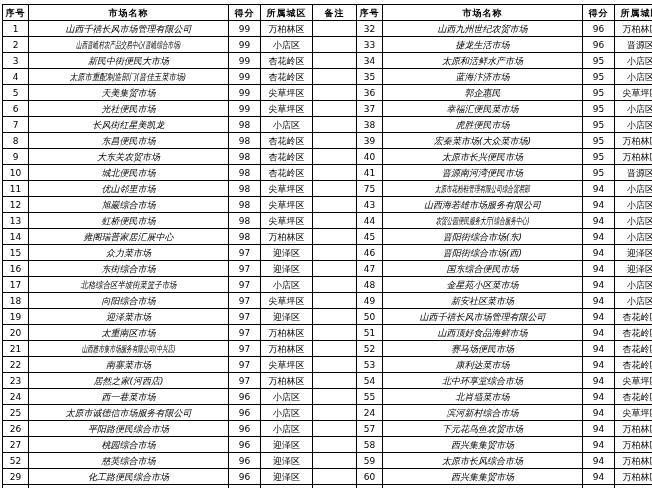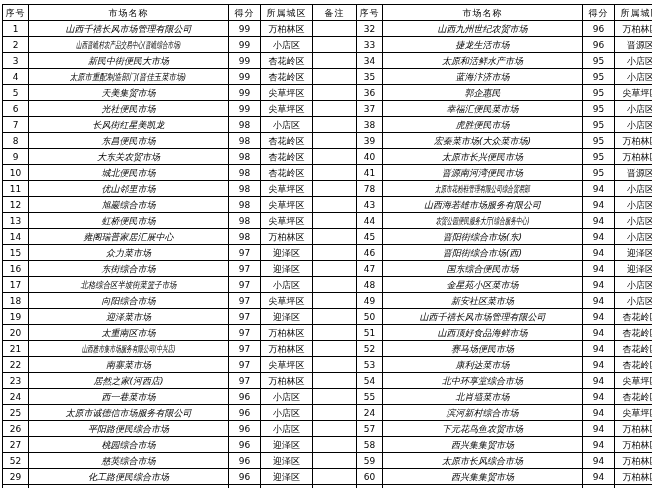--- a/index.html
+++ b/index.html
@@ -31,21 +31,21 @@
     height: 15px;
     line-height: 14px;
     text-align: center;
     vertical-align: middle;
     font-weight: normal;
     font-size: 9px;
     overflow: hidden;
     white-space: nowrap;
   }
   table.grid th {
-    font-weight: normal;
+    font-weight: bold;
     letter-spacing: 1px;
   }
   .c-no    { width: 26px; }
   .c-name  { width: 200px; }
   .c-score { width: 32px; }
   .c-area  { width: 52px; }
   .c-note  { width: 44px; }
   .name-cell {
     text-align: center;
     padding: 0 2px;
@@ -202,21 +202,21 @@
           <td class="c-name name-cell"><span class="">晋源南河湾便民市场</span></td>
           <td class="c-score">95</td>
           <td class="c-area">晋源区</td>
         </tr>
         <tr>
           <td class="c-no">11</td>
           <td class="c-name name-cell"><span class="">优山邻里市场</span></td>
           <td class="c-score">98</td>
           <td class="c-area">尖草坪区</td>
           <td class="c-note"></td>
-          <td class="c-no">78</td>
+          <td class="c-no">75</td>
           <td class="c-name name-cell"><span class="shrink2">太原市花粉鞋管理有限公司综合贸易部</span></td>
           <td class="c-score">94</td>
           <td class="c-area">小店区</td>
         </tr>
         <tr>
           <td class="c-no">12</td>
           <td class="c-name name-cell"><span class="">旭巖综合市场</span></td>
           <td class="c-score">98</td>
           <td class="c-area">尖草坪区</td>
           <td class="c-note"></td>

